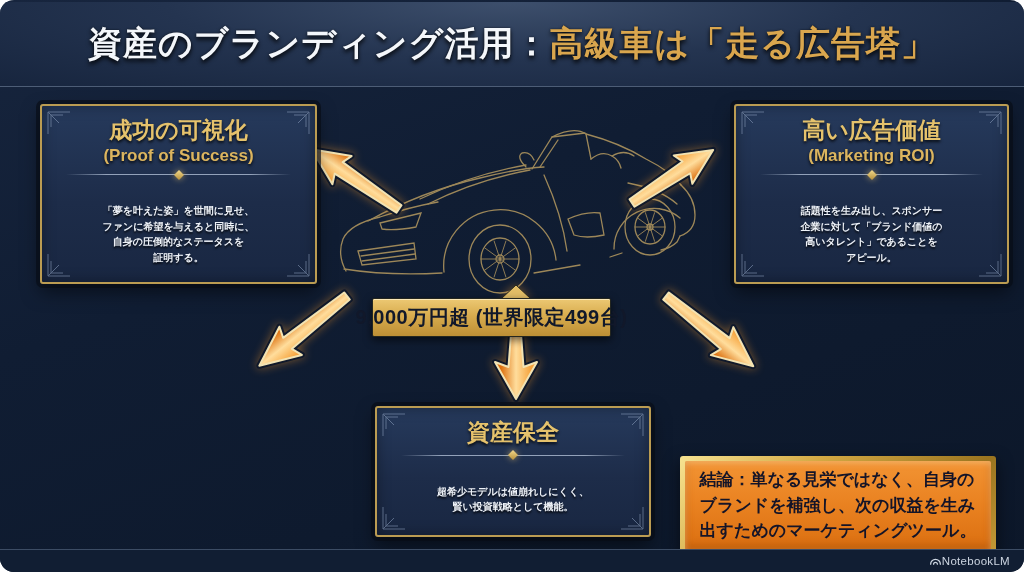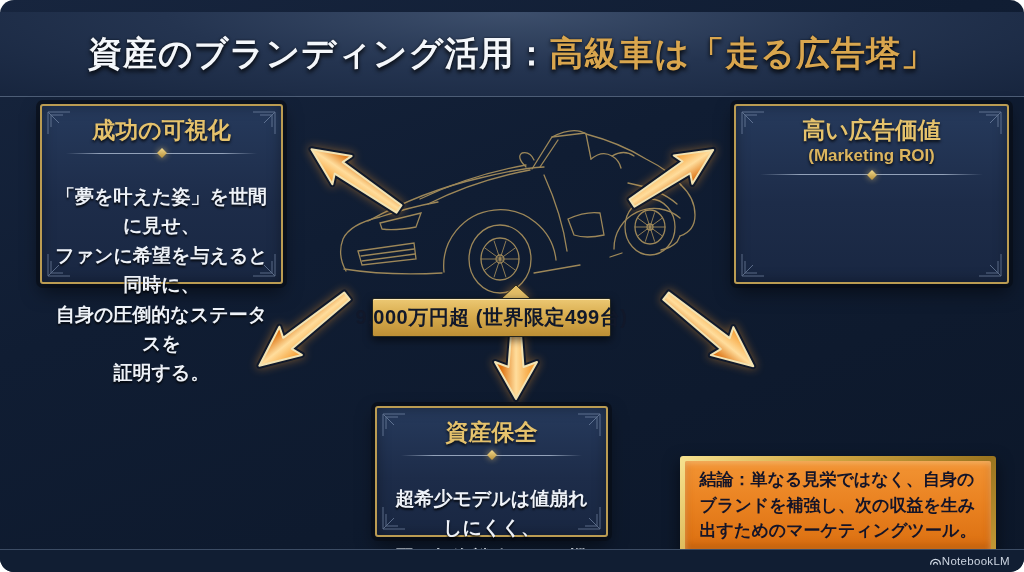--- a/index.html
+++ b/index.html
@@ -4,21 +4,21 @@
 <style>
   html,body{margin:0;padding:0;background:#ffffff;}
   body{font-family:"Liberation Sans","DejaVu Sans",sans-serif;}
   .card{
     position:relative;width:1024px;height:572px;overflow:hidden;
     border-radius:14px;
     background:linear-gradient(160deg,#17253e 0%,#101d33 38%,#0c1729 100%);
   }
   
   .header{
-    position:absolute;left:0;top:12px;width:1024px;height:84px;
+    position:absolute;left:0;top:2px;width:1024px;height:84px;
     background:radial-gradient(ellipse at 50% 0%,#3d4f6c 0%,#243450 48%,#17253e 100%);
     border-bottom:1px solid #4d5d76;
     display:flex;align-items:center;justify-content:center;
   }
   .title{
     font-size:34px;font-weight:bold;letter-spacing:1px;white-space:nowrap;
     text-shadow:0 3px 4px rgba(0,0,0,.85),0 0 2px rgba(0,0,0,.6);
   }
   .title .plain{color:#f4f7fb;}
   .title .accent{color:#d9a64e;}
@@ -38,31 +38,31 @@
     position:relative;height:1px;margin:8px 14px 9px;
     background:linear-gradient(90deg,transparent,#93a2ba 18%,#93a2ba 82%,transparent);
   }
   .ibox-divider::after{
     content:"";position:absolute;left:50%;top:50%;width:7px;height:7px;
     transform:translate(-50%,-50%) rotate(45deg);
     background:linear-gradient(135deg,#f3d98c,#b8913a);
     box-shadow:0 0 6px rgba(240,200,110,.7);
   }
   .ibox-body{
-    color:#eef2f8;font-size:19px;font-weight:bold;line-height:1.55;
+    color:#eef2f8;font-size:10px;font-weight:bold;line-height:1.55;
     white-space:pre-line;text-shadow:0 2px 2px rgba(0,0,0,.8);margin-top:28px;
   }
   .corner{position:absolute;width:30px;height:30px;opacity:.55;}
   .c-tl{left:4px;top:4px;}
   .c-tr{right:4px;top:4px;transform:scaleX(-1);}
   .c-bl{left:4px;bottom:4px;transform:scaleY(-1);}
   .c-br{right:4px;bottom:4px;transform:scale(-1,-1);}
-  #box-success{left:40px;top:104px;width:243px;height:180px;}
+  #box-success{left:40px;top:104px;width:277px;height:180px;}
   #box-roi{left:734px;top:104px;width:275px;height:180px;}
-  #box-asset{left:375px;top:406px;width:233px;height:131px;}
+  #box-asset{left:375px;top:406px;width:276px;height:131px;}
   
   .car{position:absolute;left:328px;top:122px;width:384px;height:184px;z-index:1;}
   .arrows{position:absolute;left:0;top:0;width:1024px;height:572px;z-index:2;
     pointer-events:none;filter:drop-shadow(0 0 5px rgba(242,150,40,.45));}
   .badge{
     position:absolute;left:372px;top:298px;width:239px;height:39px;z-index:4;
     box-sizing:border-box;border:1px solid #24261f;border-radius:2px;
     background:linear-gradient(180deg,#ecc873 0%,#d8ac4e 45%,#bd8f35 100%);
     box-shadow:0 3px 8px rgba(0,0,0,.6),inset 0 1px 0 rgba(255,240,200,.8);
     display:flex;align-items:center;justify-content:center;
@@ -198,20 +198,21 @@
     <svg class="corner c-tr" viewBox="0 0 30 30">
         <path d="M2,24 L2,2 L24,2 M5,17 L5,5 L17,5 M2,2 L13,13" stroke="#8fa2c0" stroke-width="1" fill="none"></path>
       </svg>
     <svg class="corner c-bl" viewBox="0 0 30 30">
         <path d="M2,24 L2,2 L24,2 M5,17 L5,5 L17,5 M2,2 L13,13" stroke="#8fa2c0" stroke-width="1" fill="none"></path>
       </svg>
     <svg class="corner c-br" viewBox="0 0 30 30">
         <path d="M2,24 L2,2 L24,2 M5,17 L5,5 L17,5 M2,2 L13,13" stroke="#8fa2c0" stroke-width="1" fill="none"></path>
       </svg>
     <div class="ibox-title">成功の可視化</div>
+    <div class="ibox-sub">(Proof of Success)</div>
     <div class="ibox-divider"></div>
     <div class="ibox-body">「夢を叶えた姿」を世間に見せ、
 ファンに希望を与えると同時に、
 自身の圧倒的なステータスを
 証明する。</div>
   </div>
 
   <div class="ibox" id="box-roi">
     <svg class="corner c-tl" viewBox="0 0 30 30">
         <path d="M2,24 L2,2 L24,2 M5,17 L5,5 L17,5 M2,2 L13,13" stroke="#8fa2c0" stroke-width="1" fill="none"></path>
@@ -221,20 +222,24 @@
       </svg>
     <svg class="corner c-bl" viewBox="0 0 30 30">
         <path d="M2,24 L2,2 L24,2 M5,17 L5,5 L17,5 M2,2 L13,13" stroke="#8fa2c0" stroke-width="1" fill="none"></path>
       </svg>
     <svg class="corner c-br" viewBox="0 0 30 30">
         <path d="M2,24 L2,2 L24,2 M5,17 L5,5 L17,5 M2,2 L13,13" stroke="#8fa2c0" stroke-width="1" fill="none"></path>
       </svg>
     <div class="ibox-title">高い広告価値</div>
     <div class="ibox-sub">(Marketing ROI)</div>
     <div class="ibox-divider"></div>
+    <div class="ibox-body">話題性を生み出し、スポンサー
+企業に対して「ブランド価値の
+高いタレント」であることを
+アピール。</div>
   </div>
 
   <div class="ibox" id="box-asset">
     <svg class="corner c-tl" viewBox="0 0 30 30">
         <path d="M2,24 L2,2 L24,2 M5,17 L5,5 L17,5 M2,2 L13,13" stroke="#8fa2c0" stroke-width="1" fill="none"></path>
       </svg>
     <svg class="corner c-tr" viewBox="0 0 30 30">
         <path d="M2,24 L2,2 L24,2 M5,17 L5,5 L17,5 M2,2 L13,13" stroke="#8fa2c0" stroke-width="1" fill="none"></path>
       </svg>
     <svg class="corner c-bl" viewBox="0 0 30 30">

